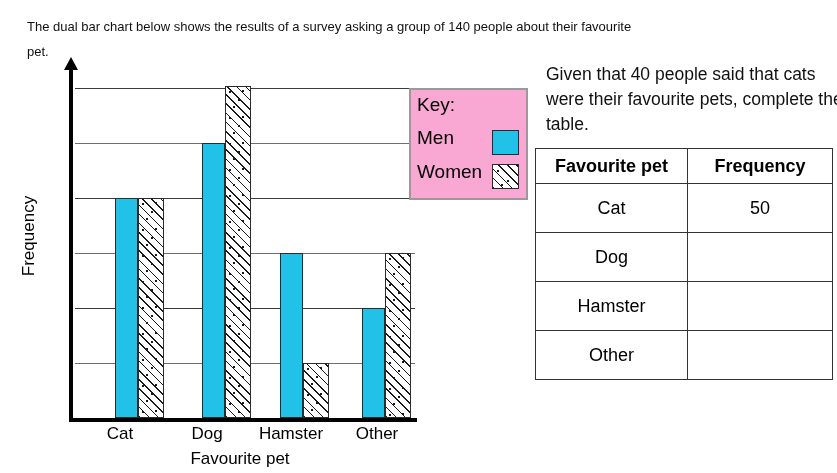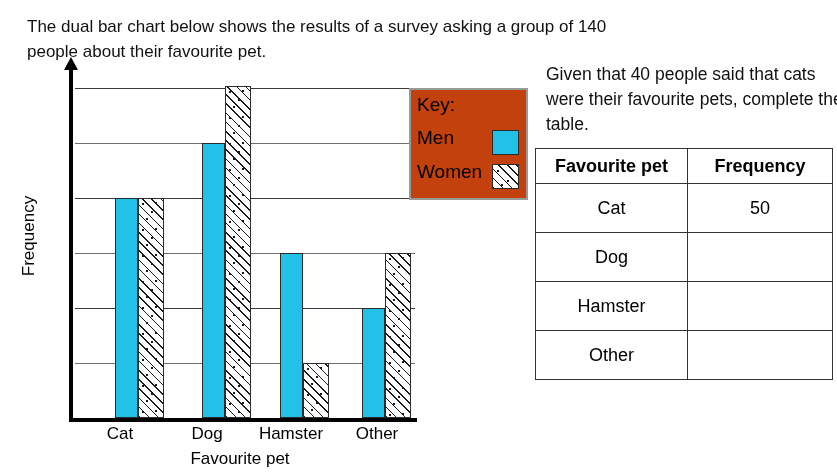--- a/index.html
+++ b/index.html
@@ -15,21 +15,21 @@
     color: #000000;
     overflow: hidden;
   }
 
   
   #intro {
     position: absolute;
     left: 27px;
     top: 14px;
     width: 620px;
-    font-size: 17px;
+    font-size: 13px;
     line-height: 25px;
     color: #111111;
   }
 
   
   #chart-figure {
     position: absolute;
     left: 0px;
     top: 66px;
     width: 530px;
@@ -128,21 +128,21 @@
   }
 
   
   #legend {
     position: absolute;
     left: 409px;
     top: 88px;
     width: 119px;
     height: 112px;
     border: 2px solid #9a9a9a;
-    background: #c2410c;
+    background: #f9a8d4;
     box-sizing: border-box;
   }
   .legend-row {
     position: absolute;
     left: 6px;
     font-size: 19px;
     white-space: nowrap;
   }
   #legend-title { top: 4px; }
   #legend-men   { top: 37px; text-align: center; }

